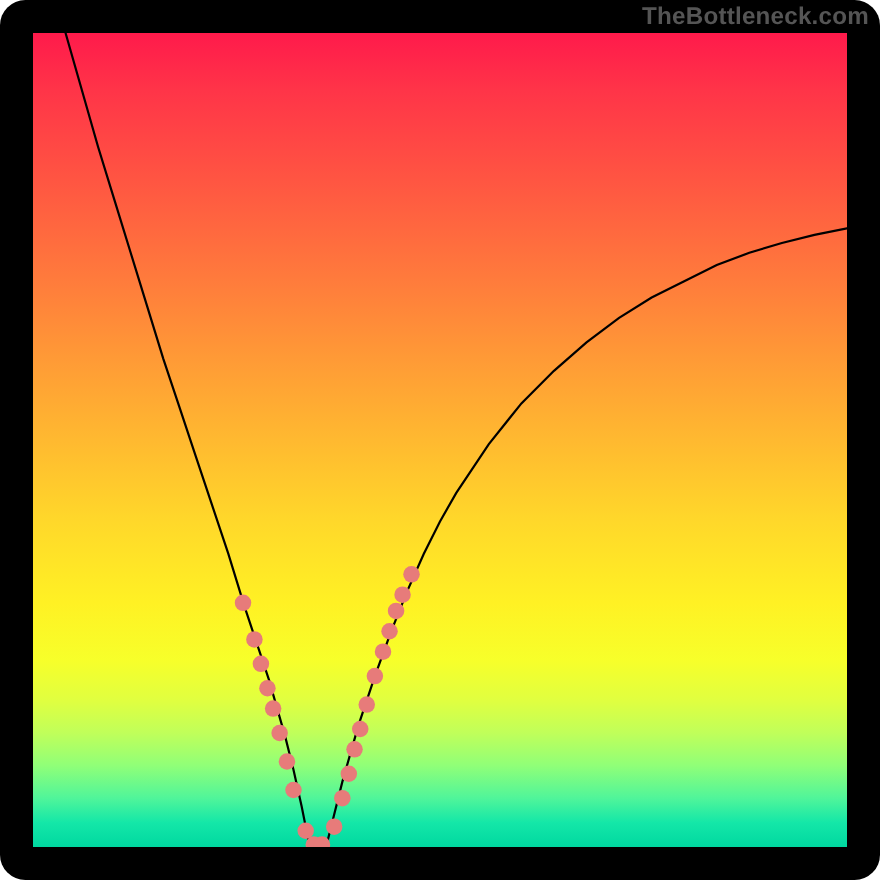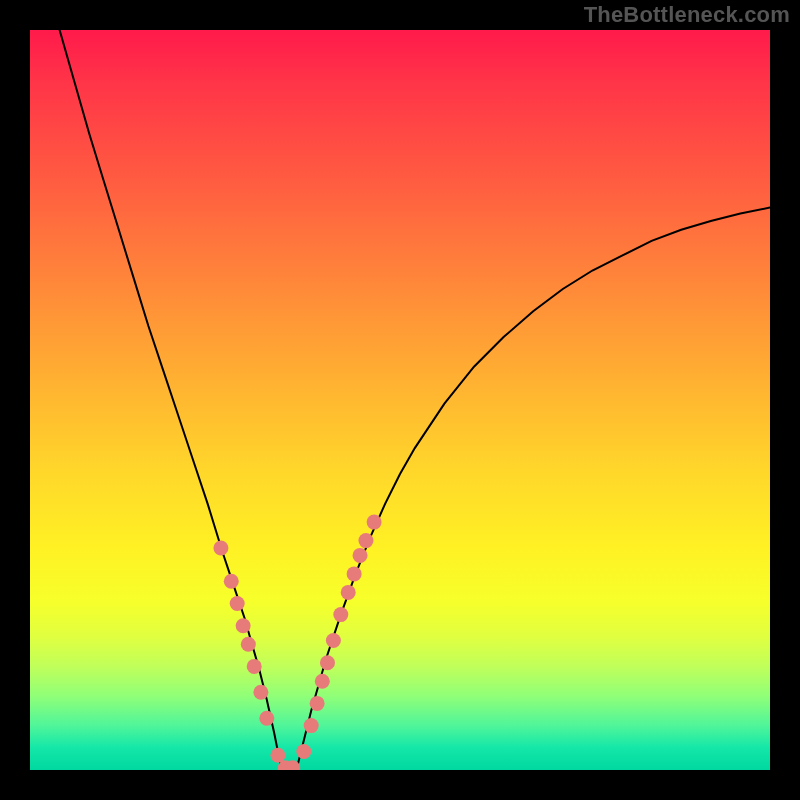--- a/index.html
+++ b/index.html
@@ -9,20 +9,21 @@
     height: 800px;
     overflow: hidden;
     font-family: Arial, Helvetica, sans-serif;
   }
   .frame {
     width: 800px;
     height: 800px;
     background: #000;
     position: relative;
     box-sizing: border-box;
+    border-radius: 23px;
   }
   .watermark {
     position: absolute;
     top: 2px;
     right: 10px;
     color: #555;
     font-size: 22px;
     font-weight: bold;
     letter-spacing: 0.2px;
     z-index: 10;

